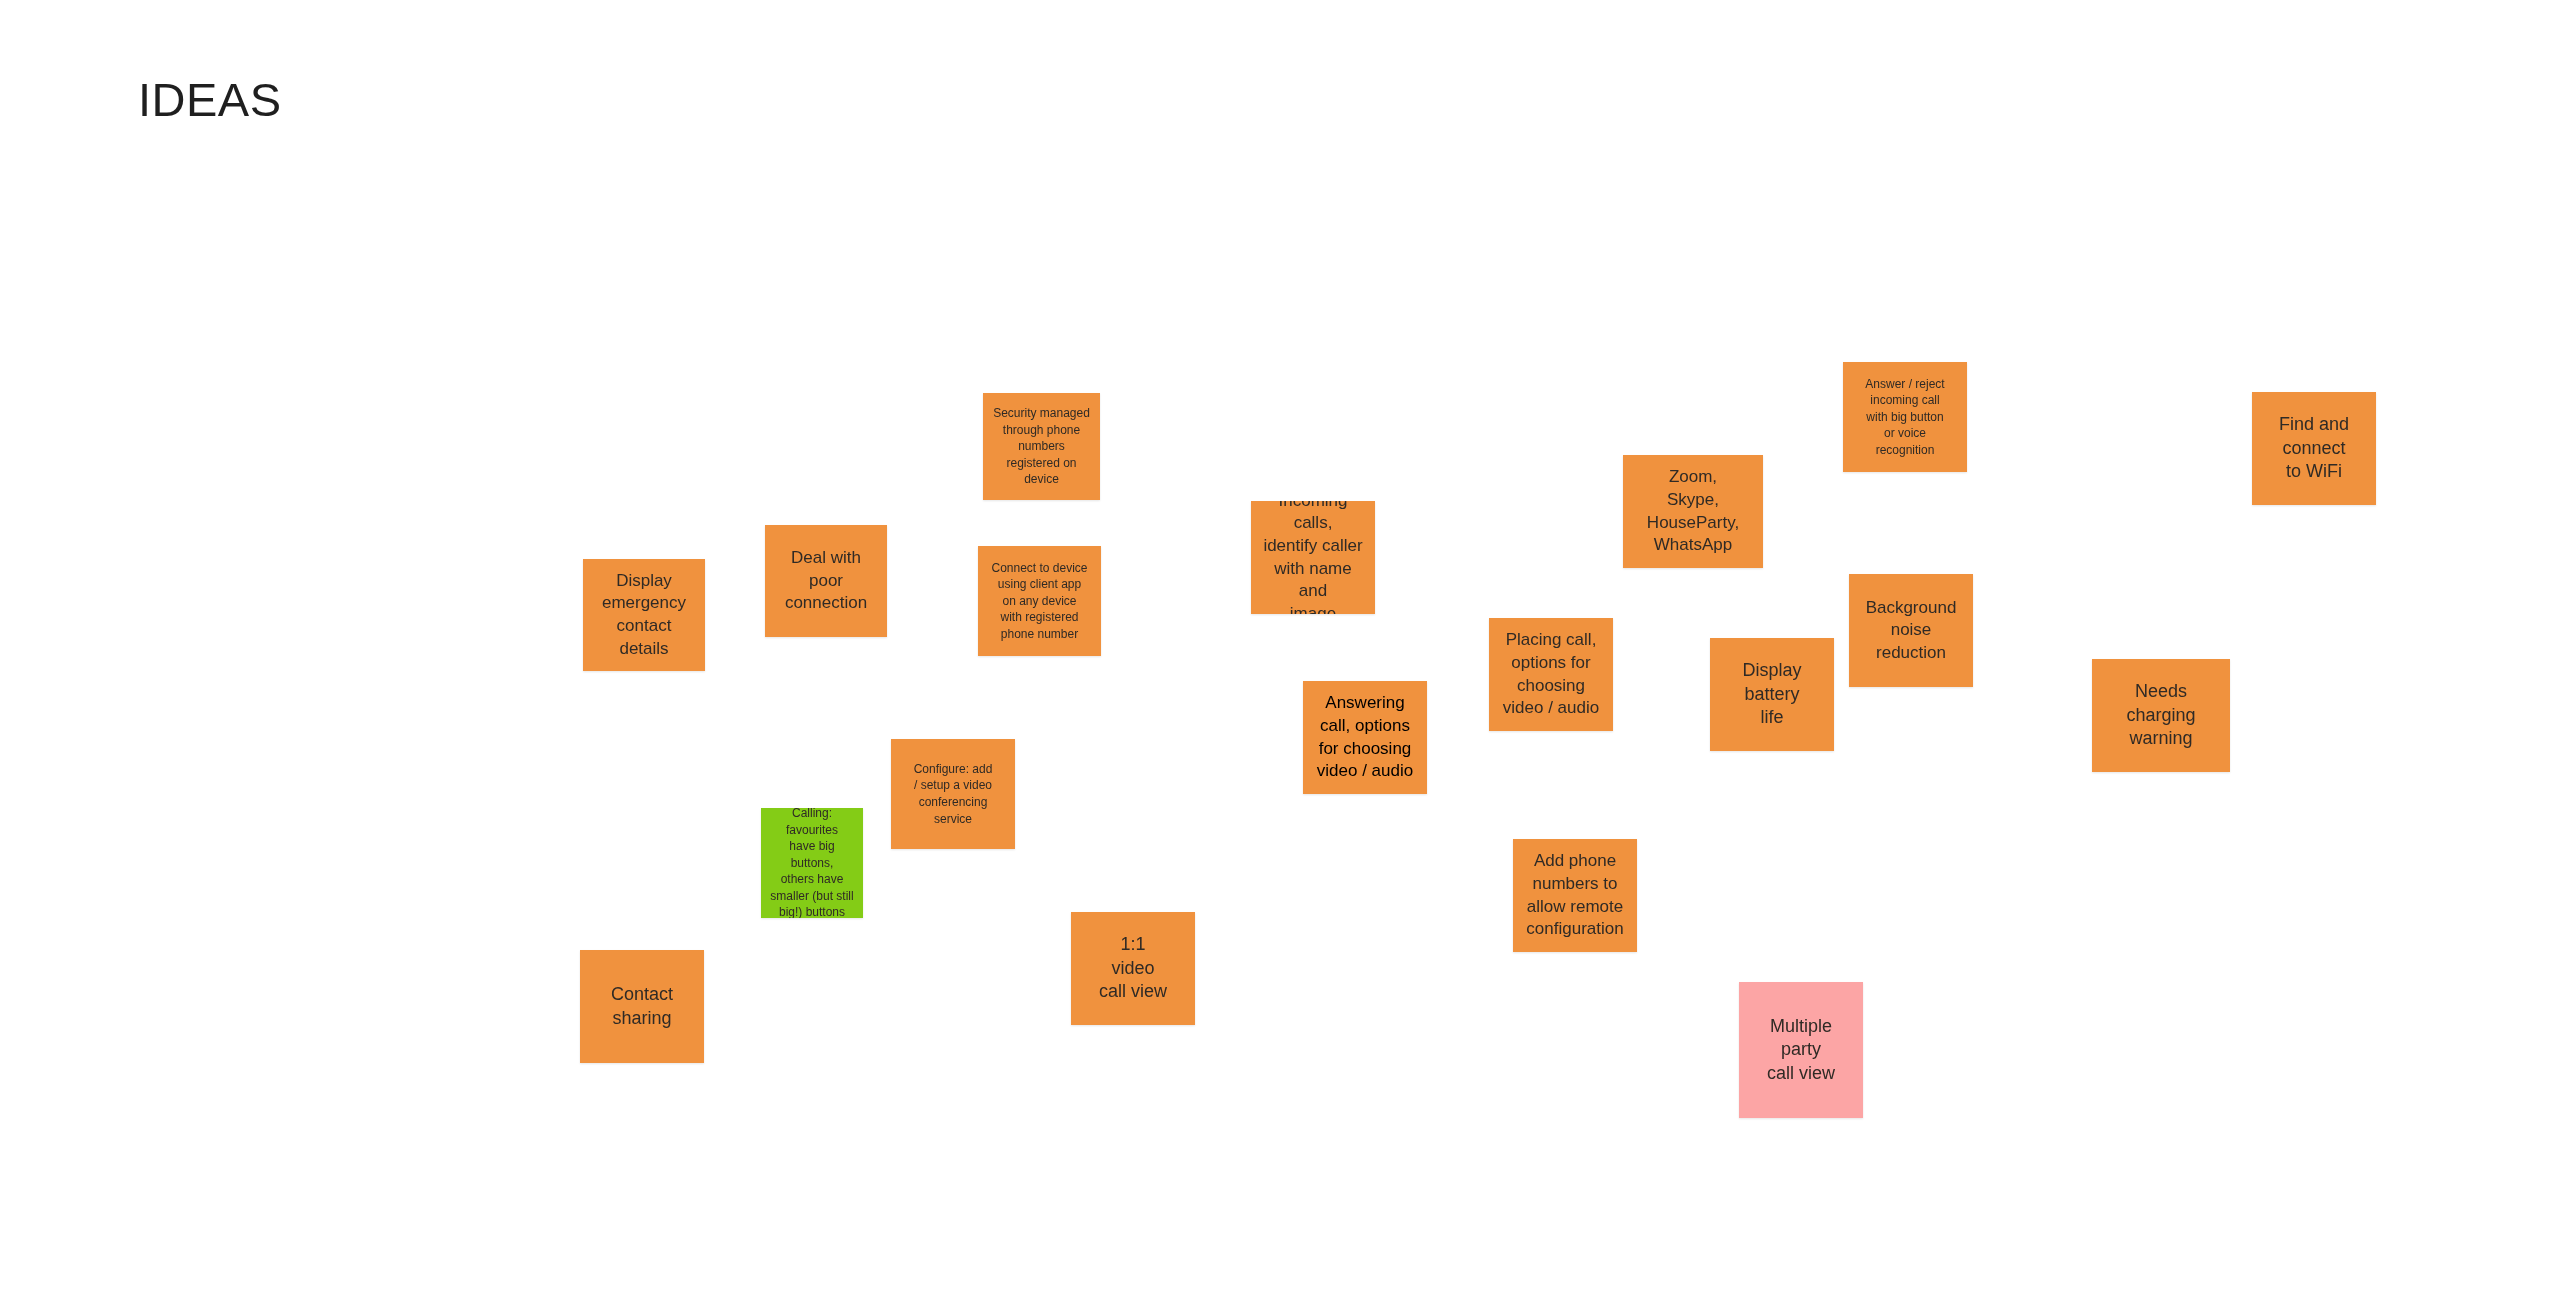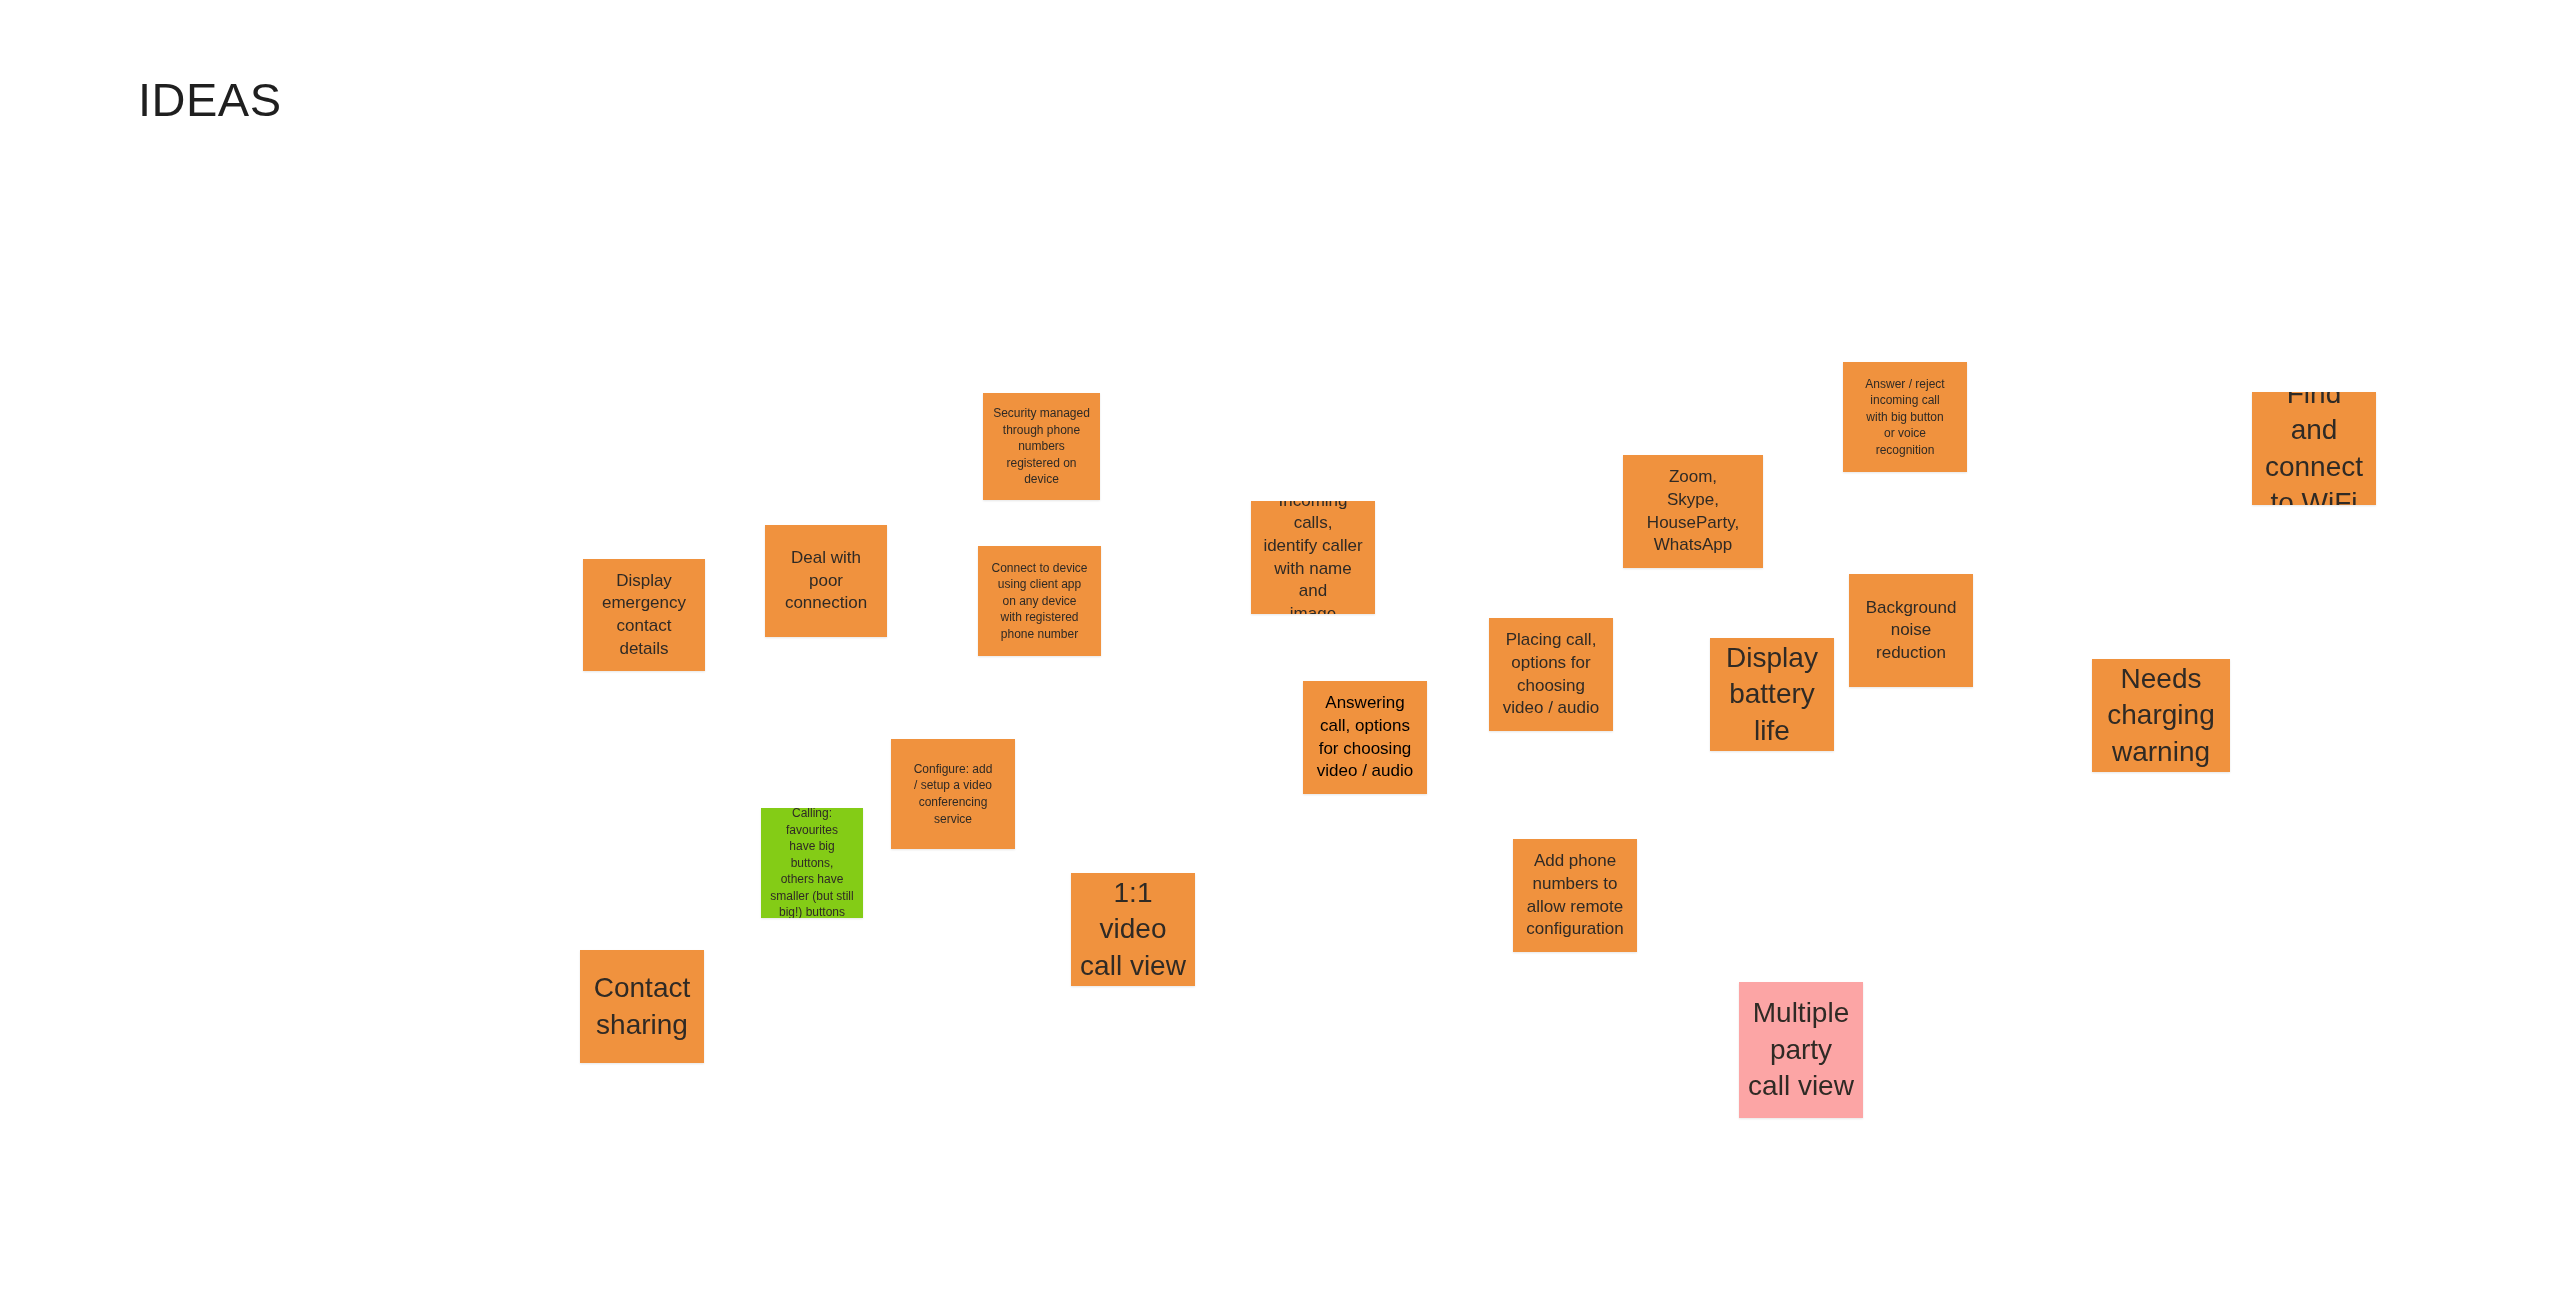--- a/index.html
+++ b/index.html
@@ -45,21 +45,21 @@
     box-shadow: 0 1px 2px rgba(0,0,0,0.10);
     overflow: hidden;
   }
   .note-text {
     display: block;
     width: 100%;
     white-space: pre-line;
   }
   
   .note.lg .note-text {
-    font-size: 28px;
+    font-size: 18px;
     line-height: 1.30;
   }
   .note.md .note-text {
     font-size: 17px;
     line-height: 1.33;
   }
   .note.sm .note-text {
     font-size: 12px;
     line-height: 1.38;
   }
@@ -152,21 +152,21 @@
 conferencing
 service</span>
       </div>
       <div class="note sm" style="left: 761px; top: 808px; width: 102px; height: 110px; background: #84cc16; color: rgb(47, 42, 37);">
         <span class="note-text">Calling: favourites
 have big buttons,
 others have
 smaller (but still
 big!) buttons</span>
       </div>
-      <div class="note lg" style="left: 1071px; top: 873px; width: 124px; height: 113px; background: rgb(240, 146, 62); color: rgb(47, 42, 37);">
+      <div class="note lg" style="left: 1071px; top: 912px; width: 124px; height: 113px; background: rgb(240, 146, 62); color: rgb(47, 42, 37);">
         <span class="note-text">1:1
 video
 call view</span>
       </div>
       <div class="note md" style="left: 1513px; top: 839px; width: 124px; height: 113px; background: rgb(240, 146, 62); color: rgb(47, 42, 37);">
         <span class="note-text">Add phone
 numbers to
 allow remote
 configuration</span>
       </div>

